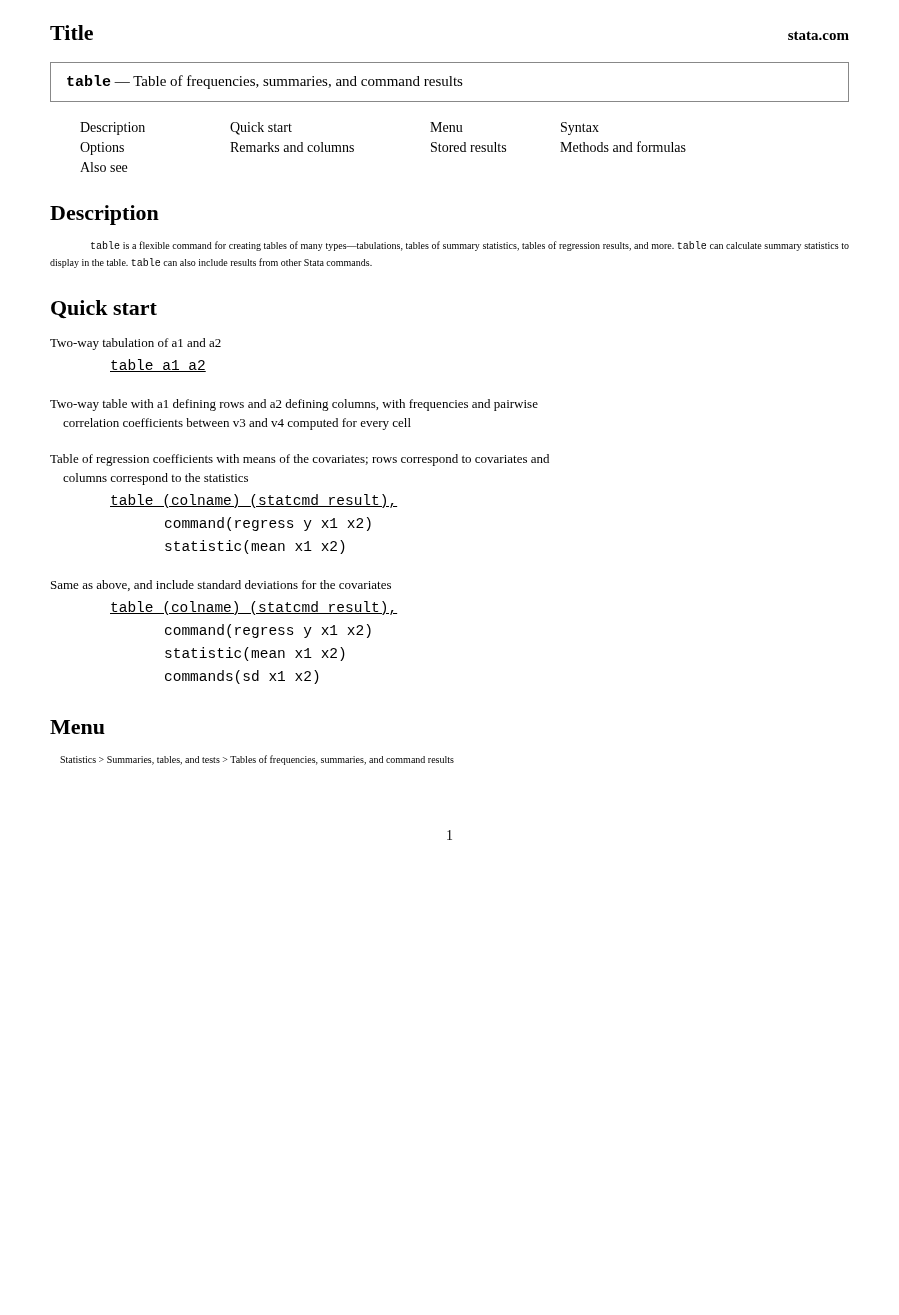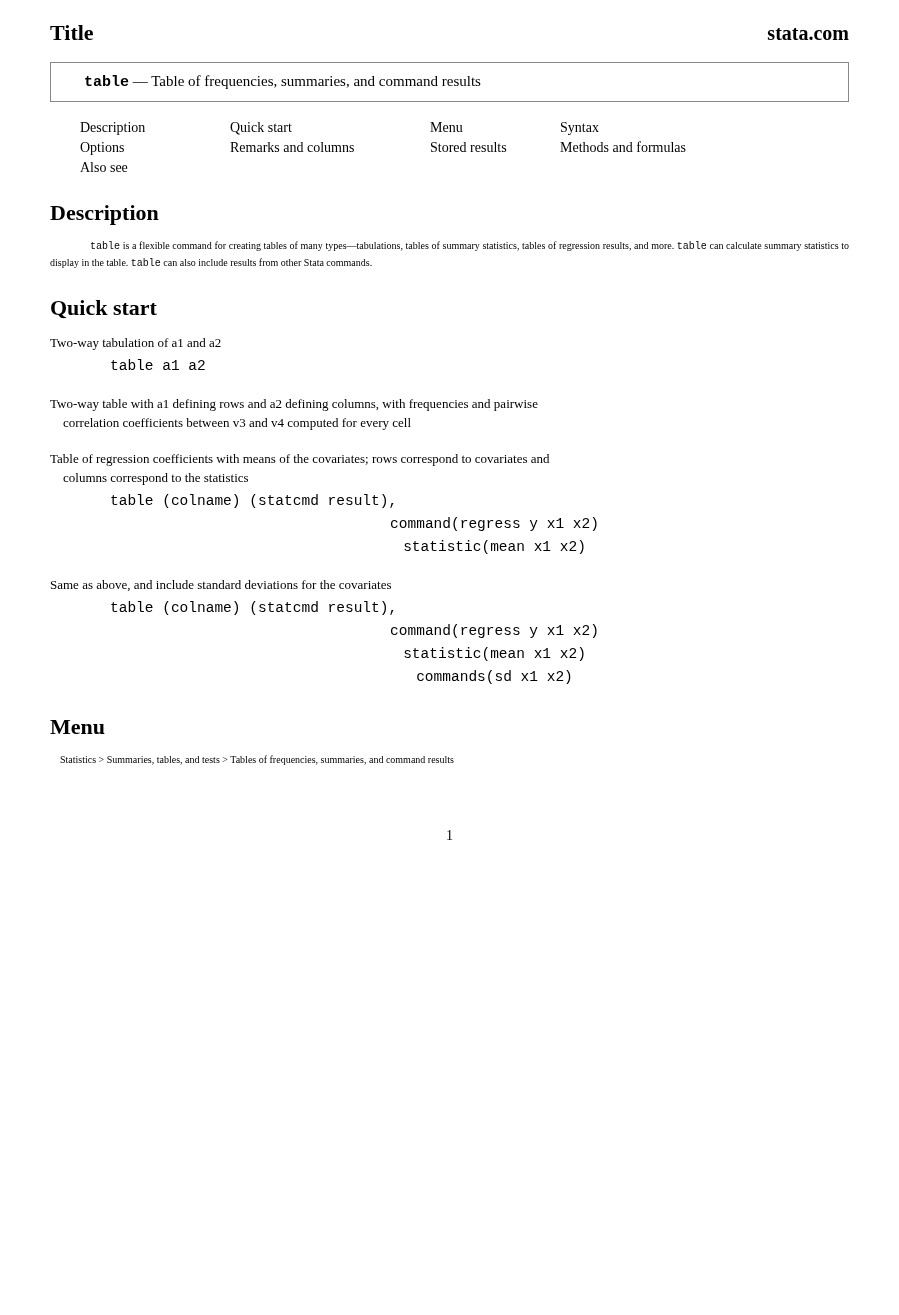--- a/index.html
+++ b/index.html
@@ -16,27 +16,27 @@
       display: flex;
       justify-content: space-between;
       align-items: baseline;
       margin-bottom: 16px;
     }
     .page-title {
       font-size: 22px;
       font-weight: bold;
     }
     .stata-com {
-      font-size: 20px;
+      font-size: 15px;
       font-weight: bold;
       margin-left: 36px;
     }
     .title-box {
       border: 1px solid #888;
-      padding: 10px 33px;
+      padding: 10px 15px;
       margin-bottom: 18px;
       font-size: 15px;
     }
     .title-box .cmd {
       font-family: "Courier New", Courier, monospace;
       font-weight: bold;
     }
     .nav-links {
       display: grid;
       grid-template-columns: 150px 200px 130px 200px;
@@ -74,27 +74,27 @@
       font-size: 13px;
       line-height: 1.5;
       margin-left: 0;
     }
     .qs-code {
       font-family: "Courier New", Courier, monospace;
       font-size: 14.5px;
       margin-left: 60px;
       margin-top: 2px;
       line-height: 1.6;
+      text-decoration: underline;
     }
     .qs-code-indent {
       font-family: "Courier New", Courier, monospace;
       font-size: 14.5px;
-      margin-left: 90px;
+      margin-left: 114px;
       line-height: 1.6;
-      text-align: center;
     }
     .menu-path {
       font-size: 10px;
       margin-left: 10px;
       line-height: 1.6;
     }
     .page-footer {
       text-align: center;
       margin-top: 60px;
       font-size: 14px;

